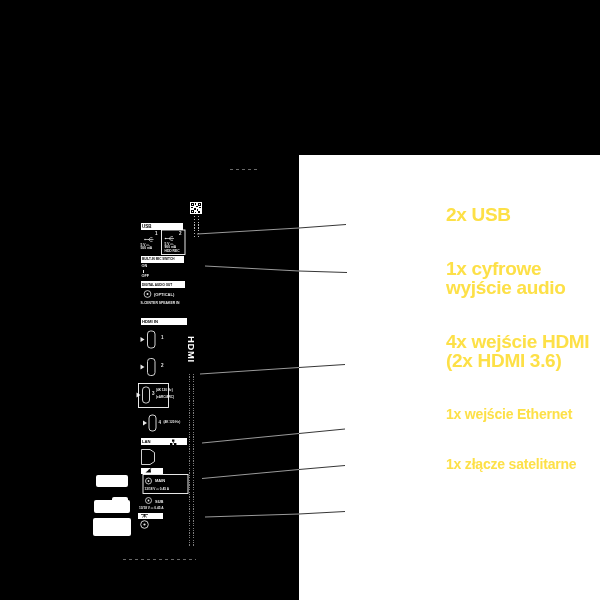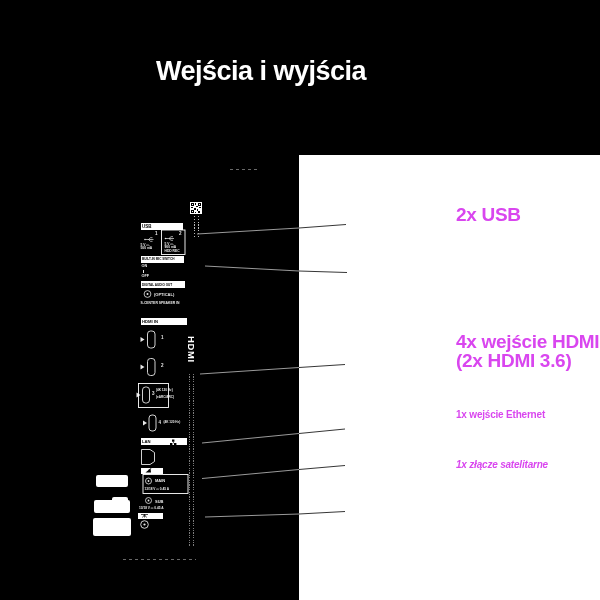--- a/index.html
+++ b/index.html
@@ -2,24 +2,24 @@
 <html><head>
 <meta charset="utf-8">
 <style>
   html,body{margin:0;padding:0;background:#000;}
   .stage{position:relative;width:600px;height:600px;background:#000;overflow:hidden;
          font-family:"Liberation Sans",sans-serif;}
   .abs{position:absolute;}
   .title{position:absolute;left:61px;top:56px;width:400px;text-align:center;
          color:#fff;font-size:27px;font-weight:700;letter-spacing:-0.5px;}
   .white-panel{position:absolute;left:299px;top:155px;width:301px;height:445px;background:#fff;}
-  .callout{position:absolute;left:456px;color:#d946ef;font-weight:700;white-space:pre-line;
+  .callout{position:absolute;left:446px;color:#fde047;font-weight:700;white-space:pre-line;
            letter-spacing:-0.3px;}
   .callout.lg{font-size:19px;line-height:18.5px;}
-  .callout.sm{font-size:10px;line-height:15px;letter-spacing:-0.2px;}
+  .callout.sm{font-size:14px;line-height:15px;letter-spacing:-0.2px;}
   .svg-overlay{position:absolute;left:0;top:0;z-index:6;pointer-events:none;}
   
   .bar{position:absolute;background:#fff;color:#000;font-weight:700;display:flex;
        align-items:center;padding-left:1.5px;box-sizing:border-box;z-index:3;}
   .tinywhite{position:absolute;color:#e8e8e8;font-weight:700;white-space:pre-line;z-index:3;}
   .dashes-v{position:absolute;width:1.2px;background:repeating-linear-gradient(
       to bottom,rgba(220,220,220,.85) 0 1.4px,transparent 1.4px 2.8px);z-index:2;}
   .dashes-h{position:absolute;height:1px;background:repeating-linear-gradient(
       to right,rgba(150,150,150,.7) 0 3px,transparent 3px 6px);z-index:2;}
   .legal-col{position:absolute;width:1.1px;background:repeating-linear-gradient(
@@ -28,29 +28,30 @@
   .hdmi-logo{position:absolute;left:197px;top:336px;transform:rotate(90deg);
       transform-origin:top left;color:#fff;font-weight:700;font-size:9.5px;
       letter-spacing:0.6px;z-index:3;}
   .onoff{position:absolute;color:#e8e8e8;font-weight:700;font-size:3.8px;z-index:3;}
 </style>
 </head>
 <body>
 
 <div class="stage">
 
-  <div class="title">Wejścia i wyjścia</div>
 
   <div class="white-panel"></div>
 
   <div class="callout lg" style="top:206px;">2x USB</div>
+  <div class="callout lg" style="top:260px;">1x cyfrowe
+wyjście audio</div>
   <div class="callout lg" style="top:333px;">4x wejście HDMI
 (2x HDMI 3.6)</div>
   <div class="callout sm" style="top:407px;">1x wejście Ethernet</div>
-  <div class="callout sm" style="top:457px;font-style:italic;">1x złącze satelitarne</div>
+  <div class="callout sm" style="top:457px;">1x złącze satelitarne</div>
 
   <div>
 
     <div class="dashes-h" style="left:230px;top:169px;width:28px;"></div>
     <div class="dashes-h" style="left:123px;top:559px;width:73px;"></div>
 
     <div class="dashes-v" style="left:194px;top:216px;height:22px;"></div>
     <div class="dashes-v" style="left:198px;top:216px;height:22px;"></div>
 
     <div class="legal-col" style="left:189px;top:374px;height:172px;"></div>

